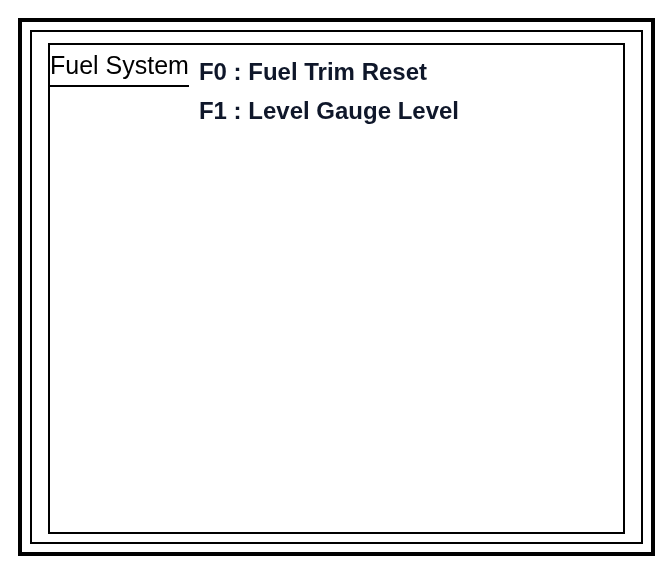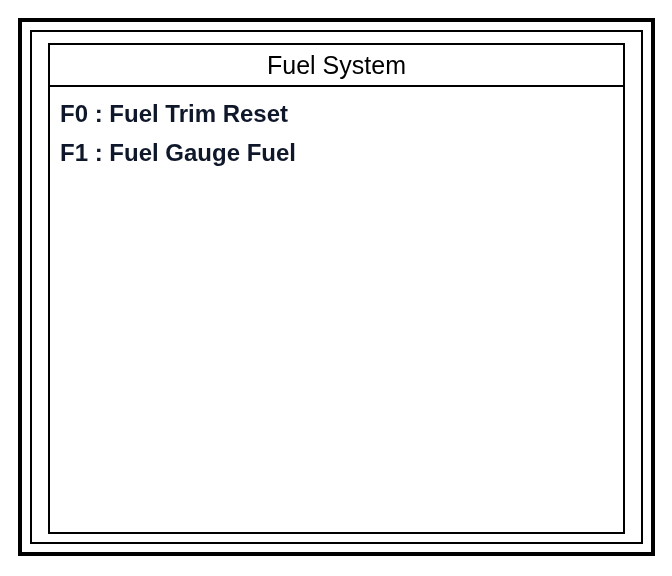--- a/index.html
+++ b/index.html
@@ -47,21 +47,21 @@
   .inner-panel {
     position: absolute;
     left: 16px;
     top: 11px;
     right: 16px;
     bottom: 8px;
     border: 2px solid #000000;
     box-sizing: border-box;
     background: #ffffff;
     display: flex;
-    flex-direction: column;
+    flex-direction: row;
   }
 
   
   .title-bar {
     flex: 0 0 auto;
     height: 42px;
     border-bottom: 2px solid #000000;
     display: flex;
     align-items: center;
     justify-content: center;
@@ -106,20 +106,20 @@
   <div class="outer-frame">
     <div class="middle-frame">
       <div class="inner-panel">
 
         <div class="title-bar">
           <span class="title-text">Fuel System</span>
         </div>
 
         <div class="menu-list">
           <div class="menu-item">F0 : Fuel Trim Reset</div>
-          <div class="menu-item">F1 : Fuel Gauge Fuel</div>
+          <div class="menu-item">F1 : Level Gauge Level</div>
         </div>
 
       </div>
     </div>
   </div>
 
 </div>
 
 </body></html>

